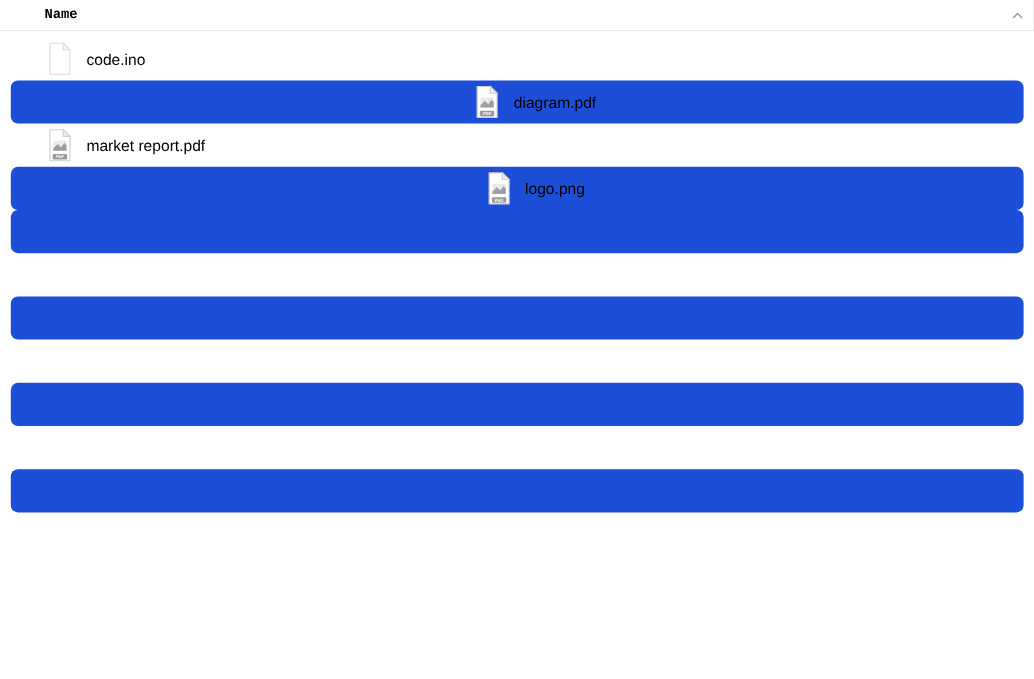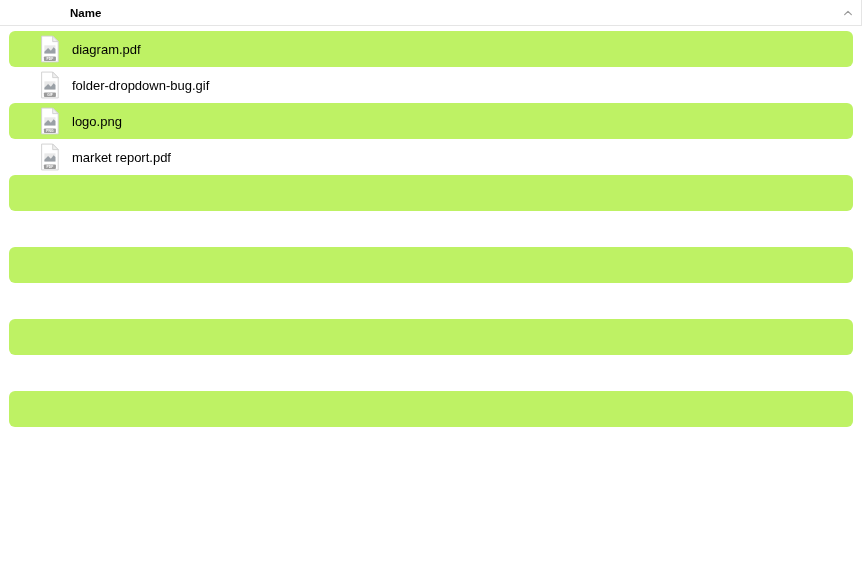--- a/index.html
+++ b/index.html
@@ -16,27 +16,28 @@
       display: flex;
       height: 26px;
       border-bottom: 1px solid #e5e5e5;
       align-items: center;
       background: #ffffff;
     }
     .header-cell {
       display: flex;
       align-items: center;
       height: 100%;
-      padding-left: 70px;
+      padding-left: 37px;
       font-weight: 600;
       font-size: 11.5px;
       color: #000;
       flex: 1;
       position: relative;
       user-select: none;
+      font-family: Liberation Mono, monospace;
     }
     .header-sort-wrap {
       position: absolute;
       right: 0;
       top: 0;
       height: 100%;
       display: flex;
       align-items: center;
       padding-right: 8px;
       border-right: 1px solid #e5e5e5;
@@ -51,21 +52,22 @@
     }
     .row {
       display: flex;
       align-items: center;
       height: 36px;
       padding-left: 9px;
       margin: 0 9px;
       border-radius: 6px;
     }
     .row.stripe {
-      background: #bef264;
+      background: #1d4ed8;
+      justify-content: center;
     }
     .disclosure {
       width: 16px;
       height: 16px;
       display: flex;
       align-items: center;
       justify-content: center;
       color: #888;
       flex-shrink: 0;
     }
@@ -95,20 +97,30 @@
     <span>Name</span>
     <span class="header-sort-wrap">
       <svg class="header-sort-icon" viewBox="0 0 12 12">
         <path d="M2 8 L6 4 L10 8" stroke="currentColor" stroke-width="1.4" fill="none" stroke-linecap="round" stroke-linejoin="round"></path>
       </svg>
     </span>
   </div>
 </div>
 
 <div class="list" id="file-list">
+    <div class="row">
+      <span class="disclosure hidden"></span>
+      <span class="file-icon">
+        <svg viewBox="0 0 26 30" width="24" height="28">
+          <path d="M5 1 H17 L23 7 V29 H5 Z" fill="#ffffff" stroke="#dcdcdc" stroke-width="1"></path>
+          <path d="M17 1 L17 7 L23 7 Z" fill="#f5f5f5" stroke="#dcdcdc" stroke-width="1"></path>
+        </svg>
+      </span>
+      <span class="label">code.ino</span>
+    </div>
     <div class="row stripe">
       <span class="disclosure hidden"></span>
       <span class="file-icon">
         <svg viewBox="0 0 26 30" width="24" height="28">
           <path d="M5 1 H17 L23 7 V29 H5 Z" fill="#ffffff" stroke="#cfcfcf" stroke-width="1"></path>
           <path d="M17 1 L17 7 L23 7 Z" fill="#f0f0f0" stroke="#cfcfcf" stroke-width="1"></path>
           <rect x="8" y="11" width="12" height="9" fill="#e9e9e9"></rect>
           <path d="M8 18 L12 14 L15 17 L18 13 L20 15 L20 20 L8 20 Z" fill="#9aa0a6"></path>
           <rect x="7.5" y="23" width="13" height="5" rx="1" fill="#9b9b9b"></rect>
           <text x="14" y="27" font-size="3.6" font-family="Arial" font-weight="700" fill="#ffffff" text-anchor="middle">PDF</text>
@@ -118,53 +130,39 @@
     </div>
     <div class="row">
       <span class="disclosure hidden"></span>
       <span class="file-icon">
         <svg viewBox="0 0 26 30" width="24" height="28">
           <path d="M5 1 H17 L23 7 V29 H5 Z" fill="#ffffff" stroke="#cfcfcf" stroke-width="1"></path>
           <path d="M17 1 L17 7 L23 7 Z" fill="#f0f0f0" stroke="#cfcfcf" stroke-width="1"></path>
           <rect x="8" y="11" width="12" height="9" fill="#e9e9e9"></rect>
           <path d="M8 18 L12 14 L15 17 L18 13 L20 15 L20 20 L8 20 Z" fill="#9aa0a6"></path>
           <rect x="7.5" y="23" width="13" height="5" rx="1" fill="#9b9b9b"></rect>
-          <text x="14" y="27" font-size="3.6" font-family="Arial" font-weight="700" fill="#ffffff" text-anchor="middle">GIF</text>
+          <text x="14" y="27" font-size="3.6" font-family="Arial" font-weight="700" fill="#ffffff" text-anchor="middle">PDF</text>
         </svg>
       </span>
-      <span class="label">folder-dropdown-bug.gif</span>
+      <span class="label">market report.pdf</span>
     </div>
     <div class="row stripe">
       <span class="disclosure hidden"></span>
       <span class="file-icon">
         <svg viewBox="0 0 26 30" width="24" height="28">
           <path d="M5 1 H17 L23 7 V29 H5 Z" fill="#ffffff" stroke="#cfcfcf" stroke-width="1"></path>
           <path d="M17 1 L17 7 L23 7 Z" fill="#f0f0f0" stroke="#cfcfcf" stroke-width="1"></path>
           <rect x="8" y="11" width="12" height="9" fill="#e9e9e9"></rect>
           <path d="M8 18 L12 14 L15 17 L18 13 L20 15 L20 20 L8 20 Z" fill="#9aa0a6"></path>
           <rect x="7.5" y="23" width="13" height="5" rx="1" fill="#9b9b9b"></rect>
           <text x="14" y="27" font-size="3.6" font-family="Arial" font-weight="700" fill="#ffffff" text-anchor="middle">PNG</text>
         </svg>
       </span>
       <span class="label">logo.png</span>
     </div>
-    <div class="row">
-      <span class="disclosure hidden"></span>
-      <span class="file-icon">
-        <svg viewBox="0 0 26 30" width="24" height="28">
-          <path d="M5 1 H17 L23 7 V29 H5 Z" fill="#ffffff" stroke="#cfcfcf" stroke-width="1"></path>
-          <path d="M17 1 L17 7 L23 7 Z" fill="#f0f0f0" stroke="#cfcfcf" stroke-width="1"></path>
-          <rect x="8" y="11" width="12" height="9" fill="#e9e9e9"></rect>
-          <path d="M8 18 L12 14 L15 17 L18 13 L20 15 L20 20 L8 20 Z" fill="#9aa0a6"></path>
-          <rect x="7.5" y="23" width="13" height="5" rx="1" fill="#9b9b9b"></rect>
-          <text x="14" y="27" font-size="3.6" font-family="Arial" font-weight="700" fill="#ffffff" text-anchor="middle">PDF</text>
-        </svg>
-      </span>
-      <span class="label">market report.pdf</span>
-    </div>
     <div class="row stripe"></div>
     <div class="row"></div>
     <div class="row stripe"></div>
     <div class="row"></div>
     <div class="row stripe"></div>
     <div class="row"></div>
     <div class="row stripe"></div>
     <div class="row"></div>
   </div>
 

